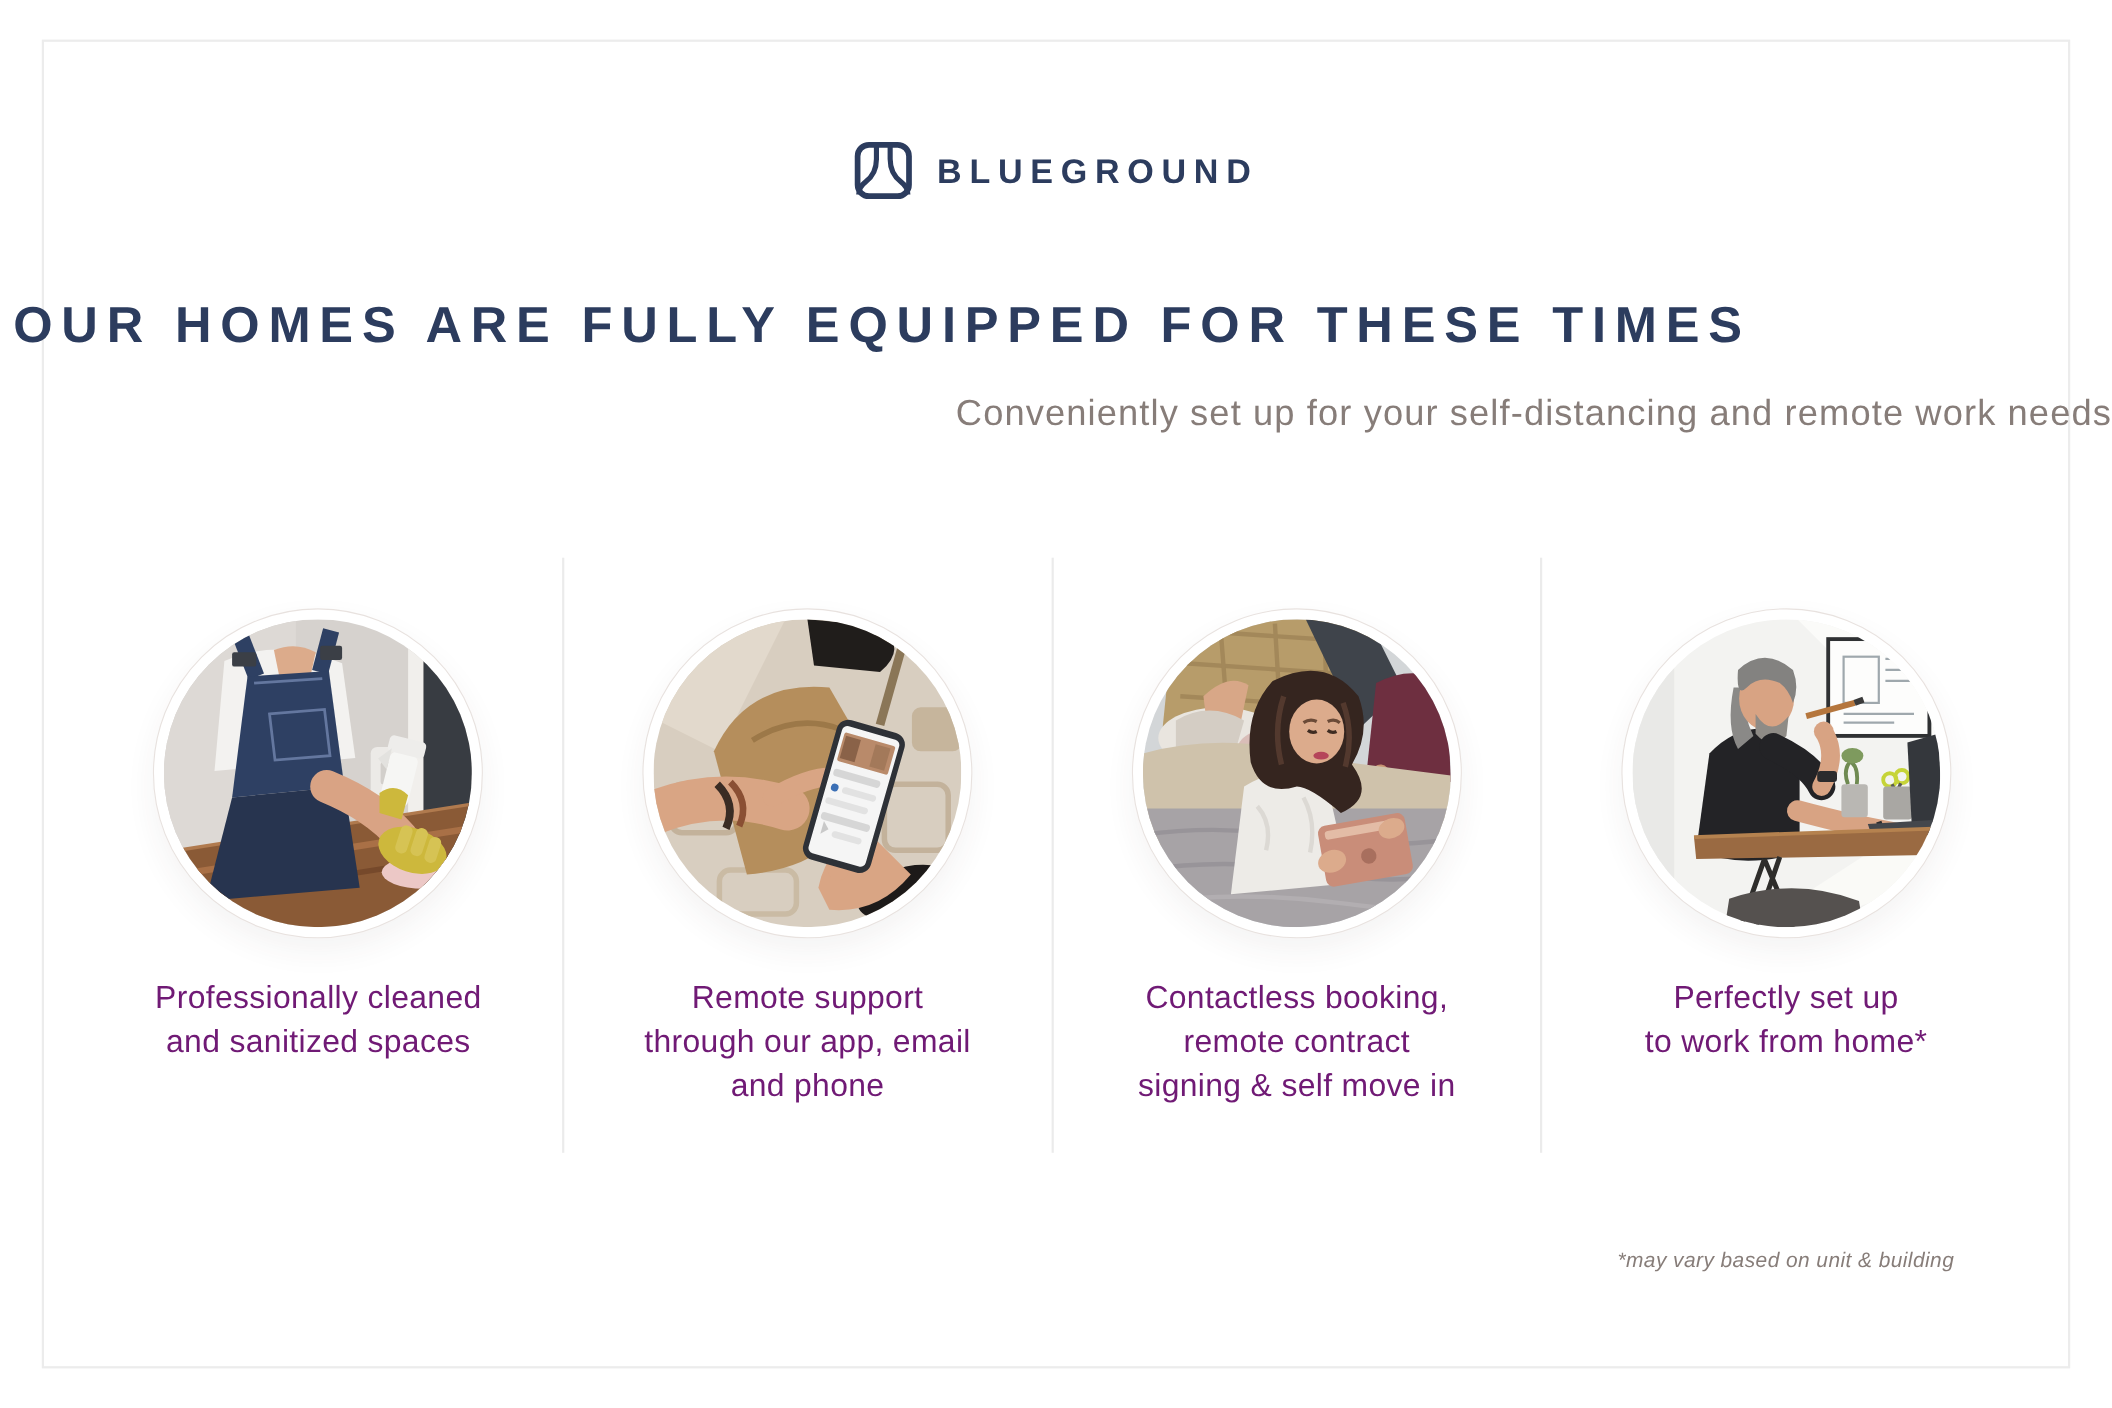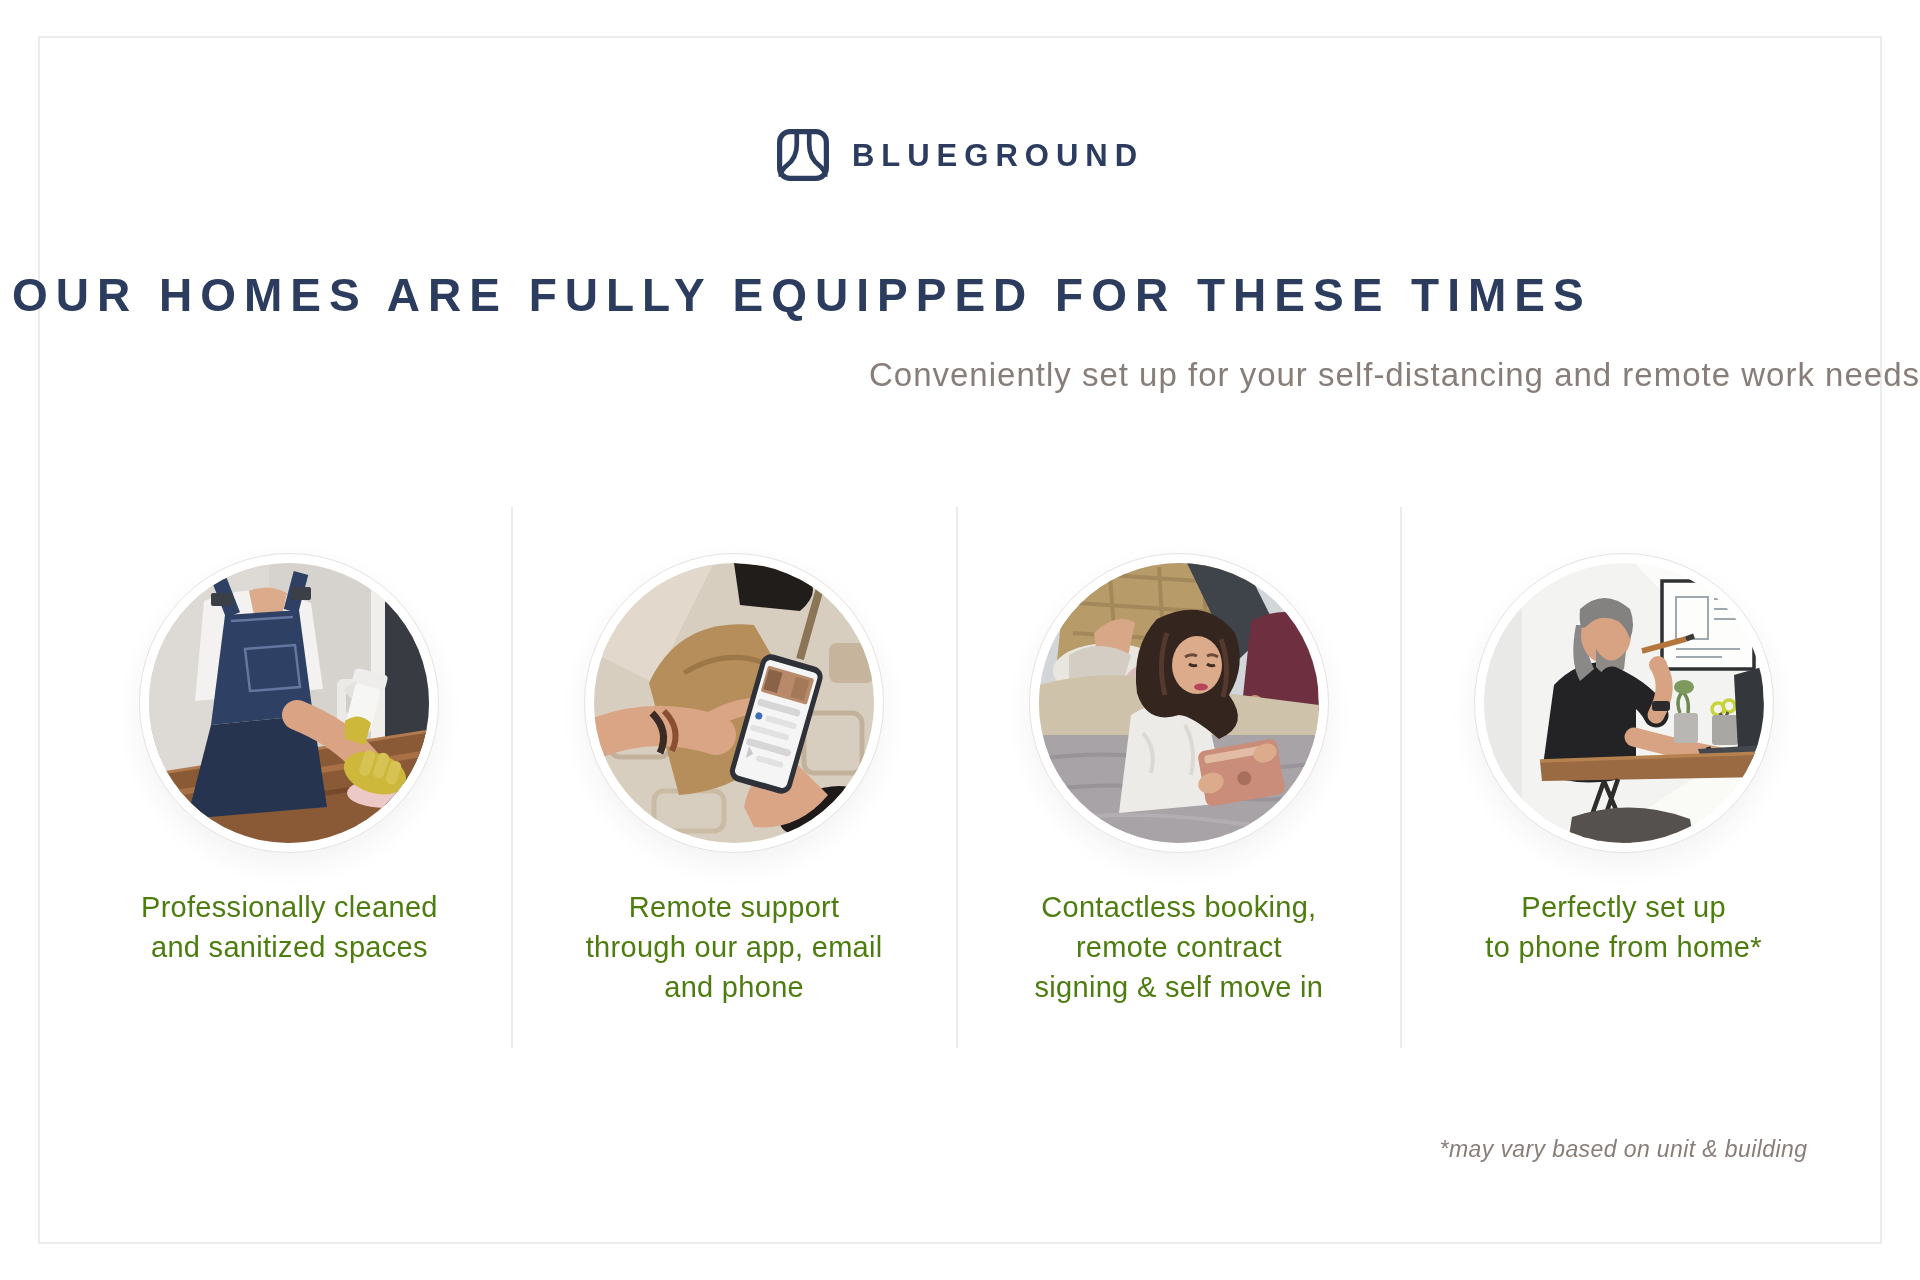--- a/index.html
+++ b/index.html
@@ -51,27 +51,27 @@
     box-shadow: 0 12px 28px rgba(70, 58, 50, 0.06);
   }
   .photo-circle {
     width: 280px; height: 280px; border-radius: 50%; overflow: hidden;
     display: block;
   }
   .photo-circle svg { display: block; width: 280px; height: 280px; }
 
   .feature-caption {
     margin-top: 34px; text-align: center; white-space: pre-line;
-    font-size: 29px; line-height: 40px; color: #4d7c0f; font-weight: 400;
+    font-size: 29px; line-height: 40px; color: #701a75; font-weight: 400;
     letter-spacing: 0.3px;
   }
 
   .footnote {
     position: absolute; top: 1136px; left: 1402px; width: 443px;
-    text-align: center; font-style: italic; font-size: 23px;
+    text-align: center; font-style: italic; font-size: 19px;
     color: #877d79; letter-spacing: 0.4px;
   }
 </style>
 </head>
 <body>
 
 <div class="page">
   <div class="frame"></div>
 
   <div class="logo-row">
@@ -262,19 +262,19 @@
             <polygon points="250,112 278,104 282,184 254,188" fill="#34373c"></polygon>
             <polygon points="214,186 280,182 280,196 218,198" fill="#44474c"></polygon>
             <path d="M56 198 L280 190 L280 214 L58 218 Z" fill="#9a6a42"></path>
             <path d="M56 198 L280 190" stroke="#b5824f" stroke-width="3.5" fill="none"></path>
             <path d="M120 218 L98 280 M120 218 L146 280 M134 216 L112 280" stroke="#2e2d2b" stroke-width="4.5" fill="none"></path>
             <path d="M88 254 Q148 234 206 256 L210 280 L84 280 Z" fill="#55514f"></path>
           </svg>
         </span>
       </div>
       <div class="feature-caption">Perfectly set up
-to phone from home*</div>
+to work from home*</div>
     </div>
 
   </div>
 
   <div class="footnote">*may vary based on unit &amp; building</div>
 </div>
 
 </body></html>

